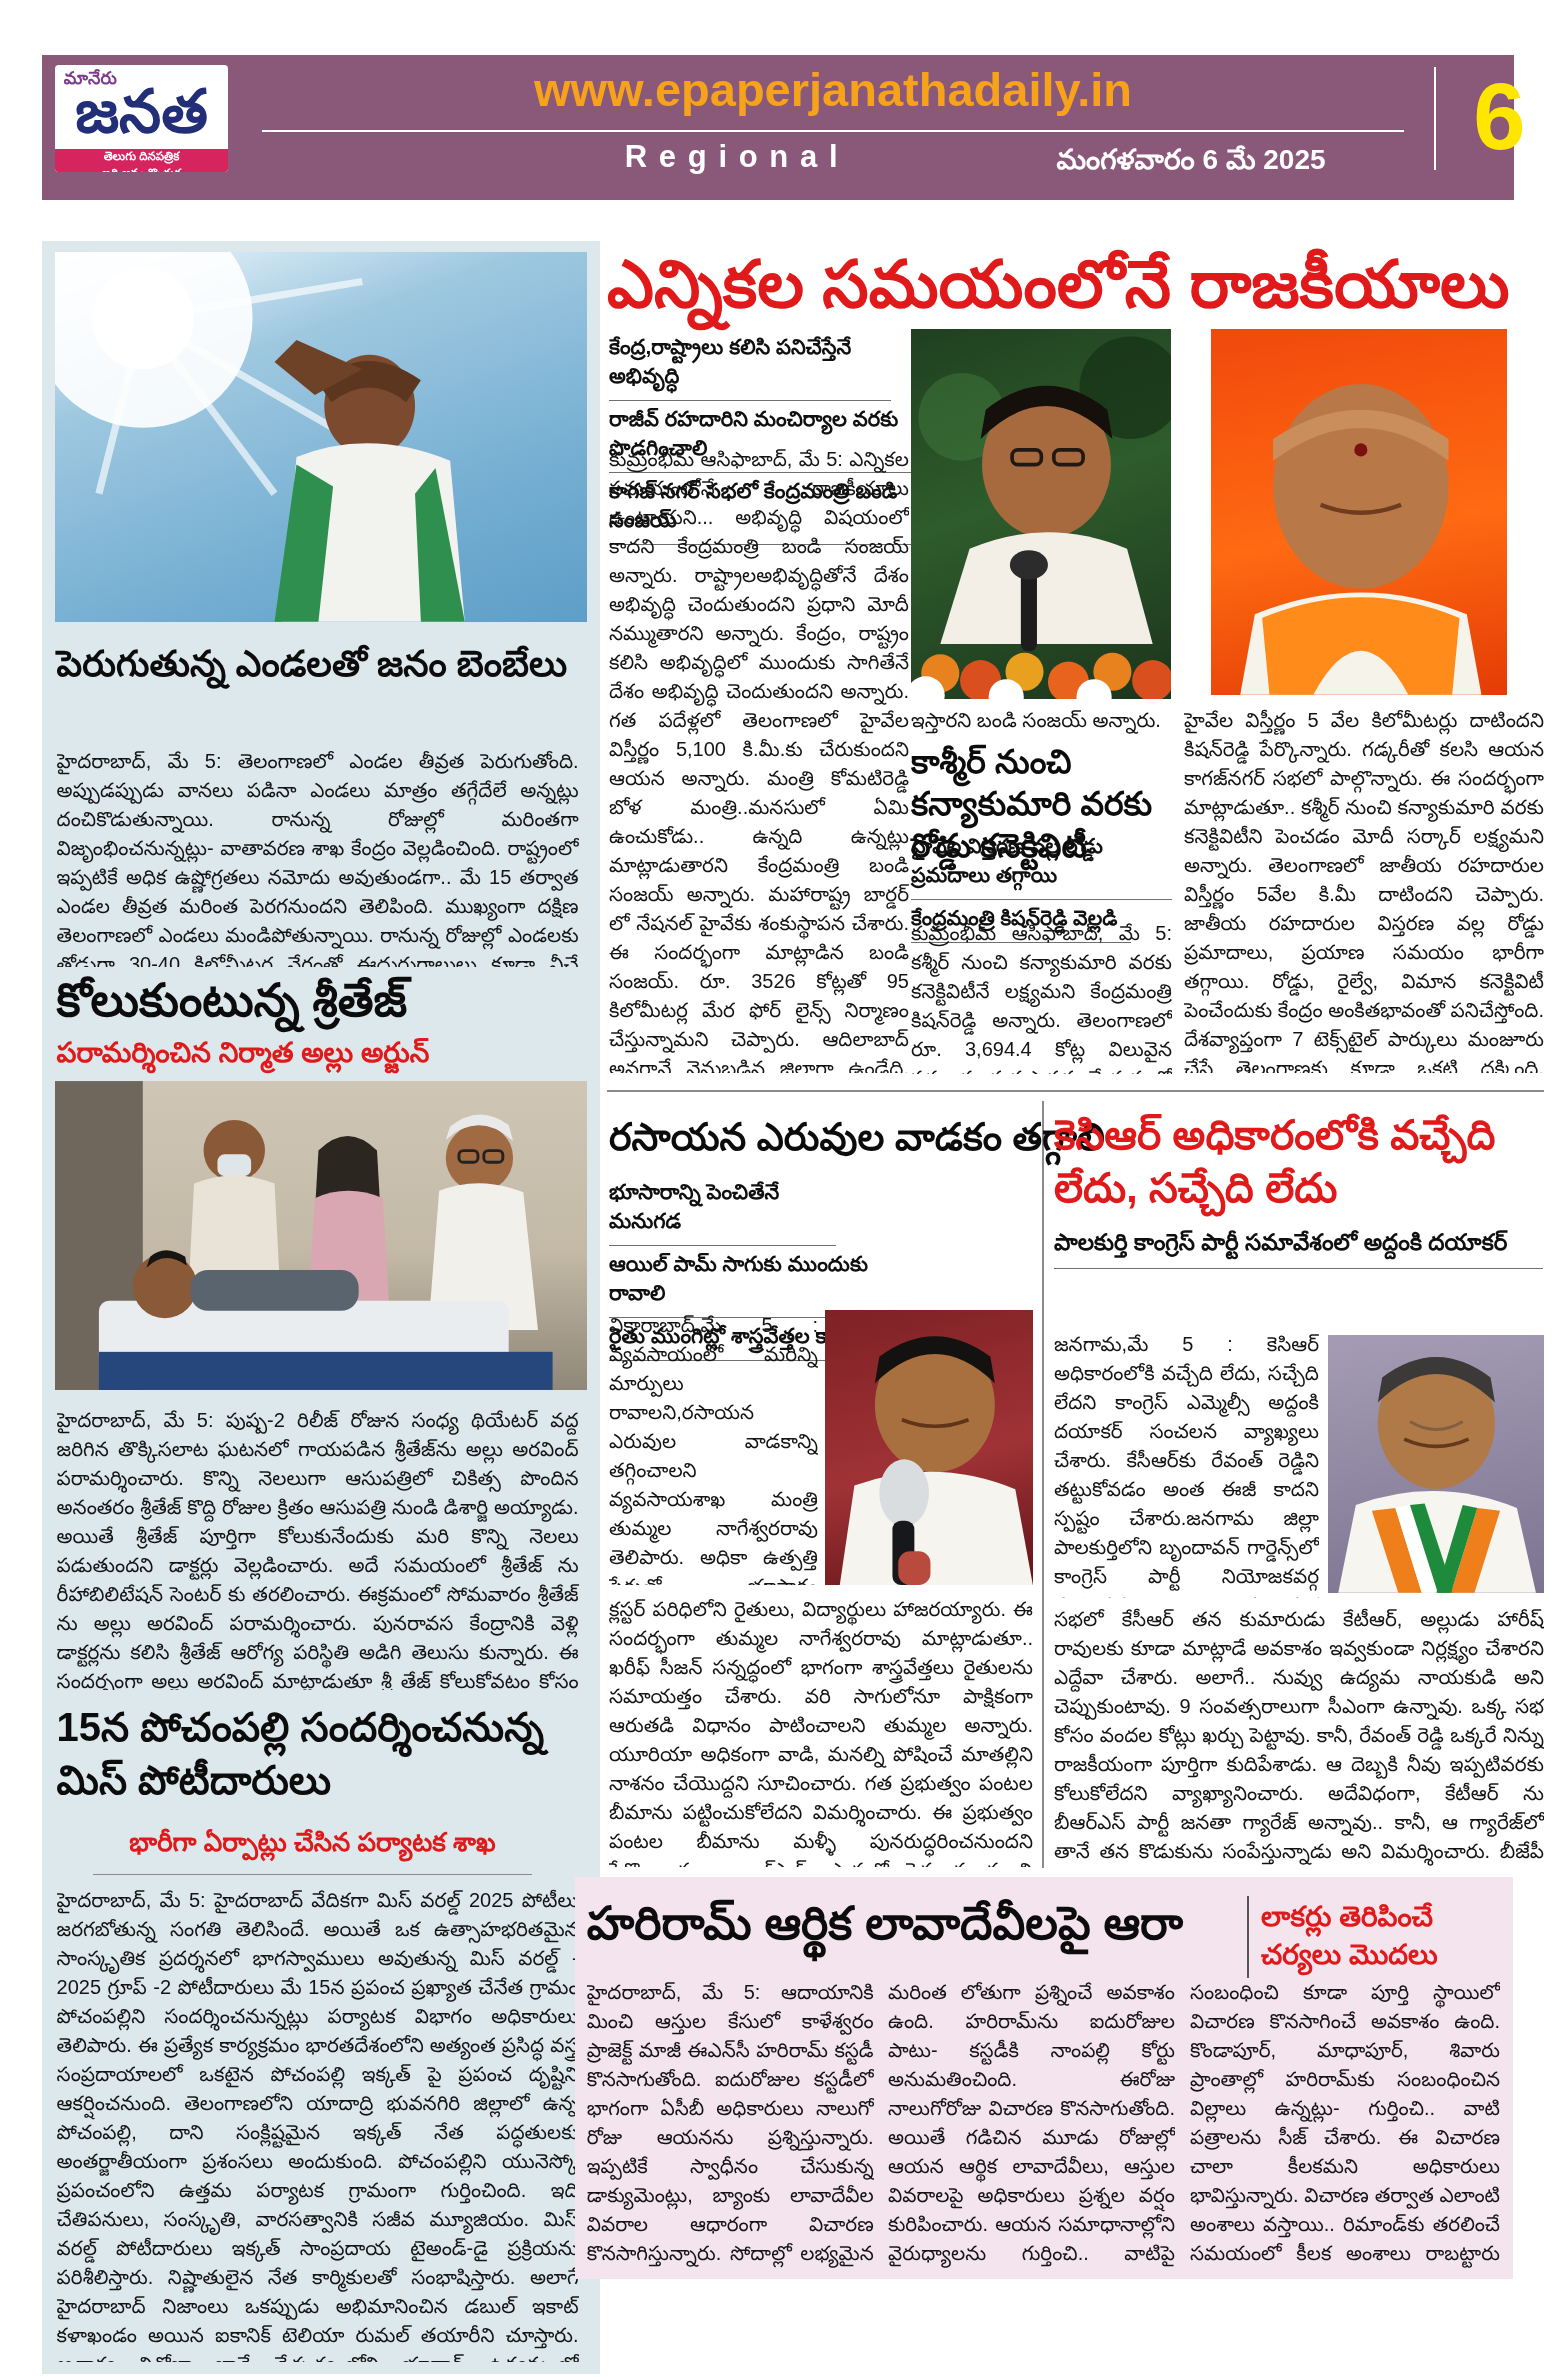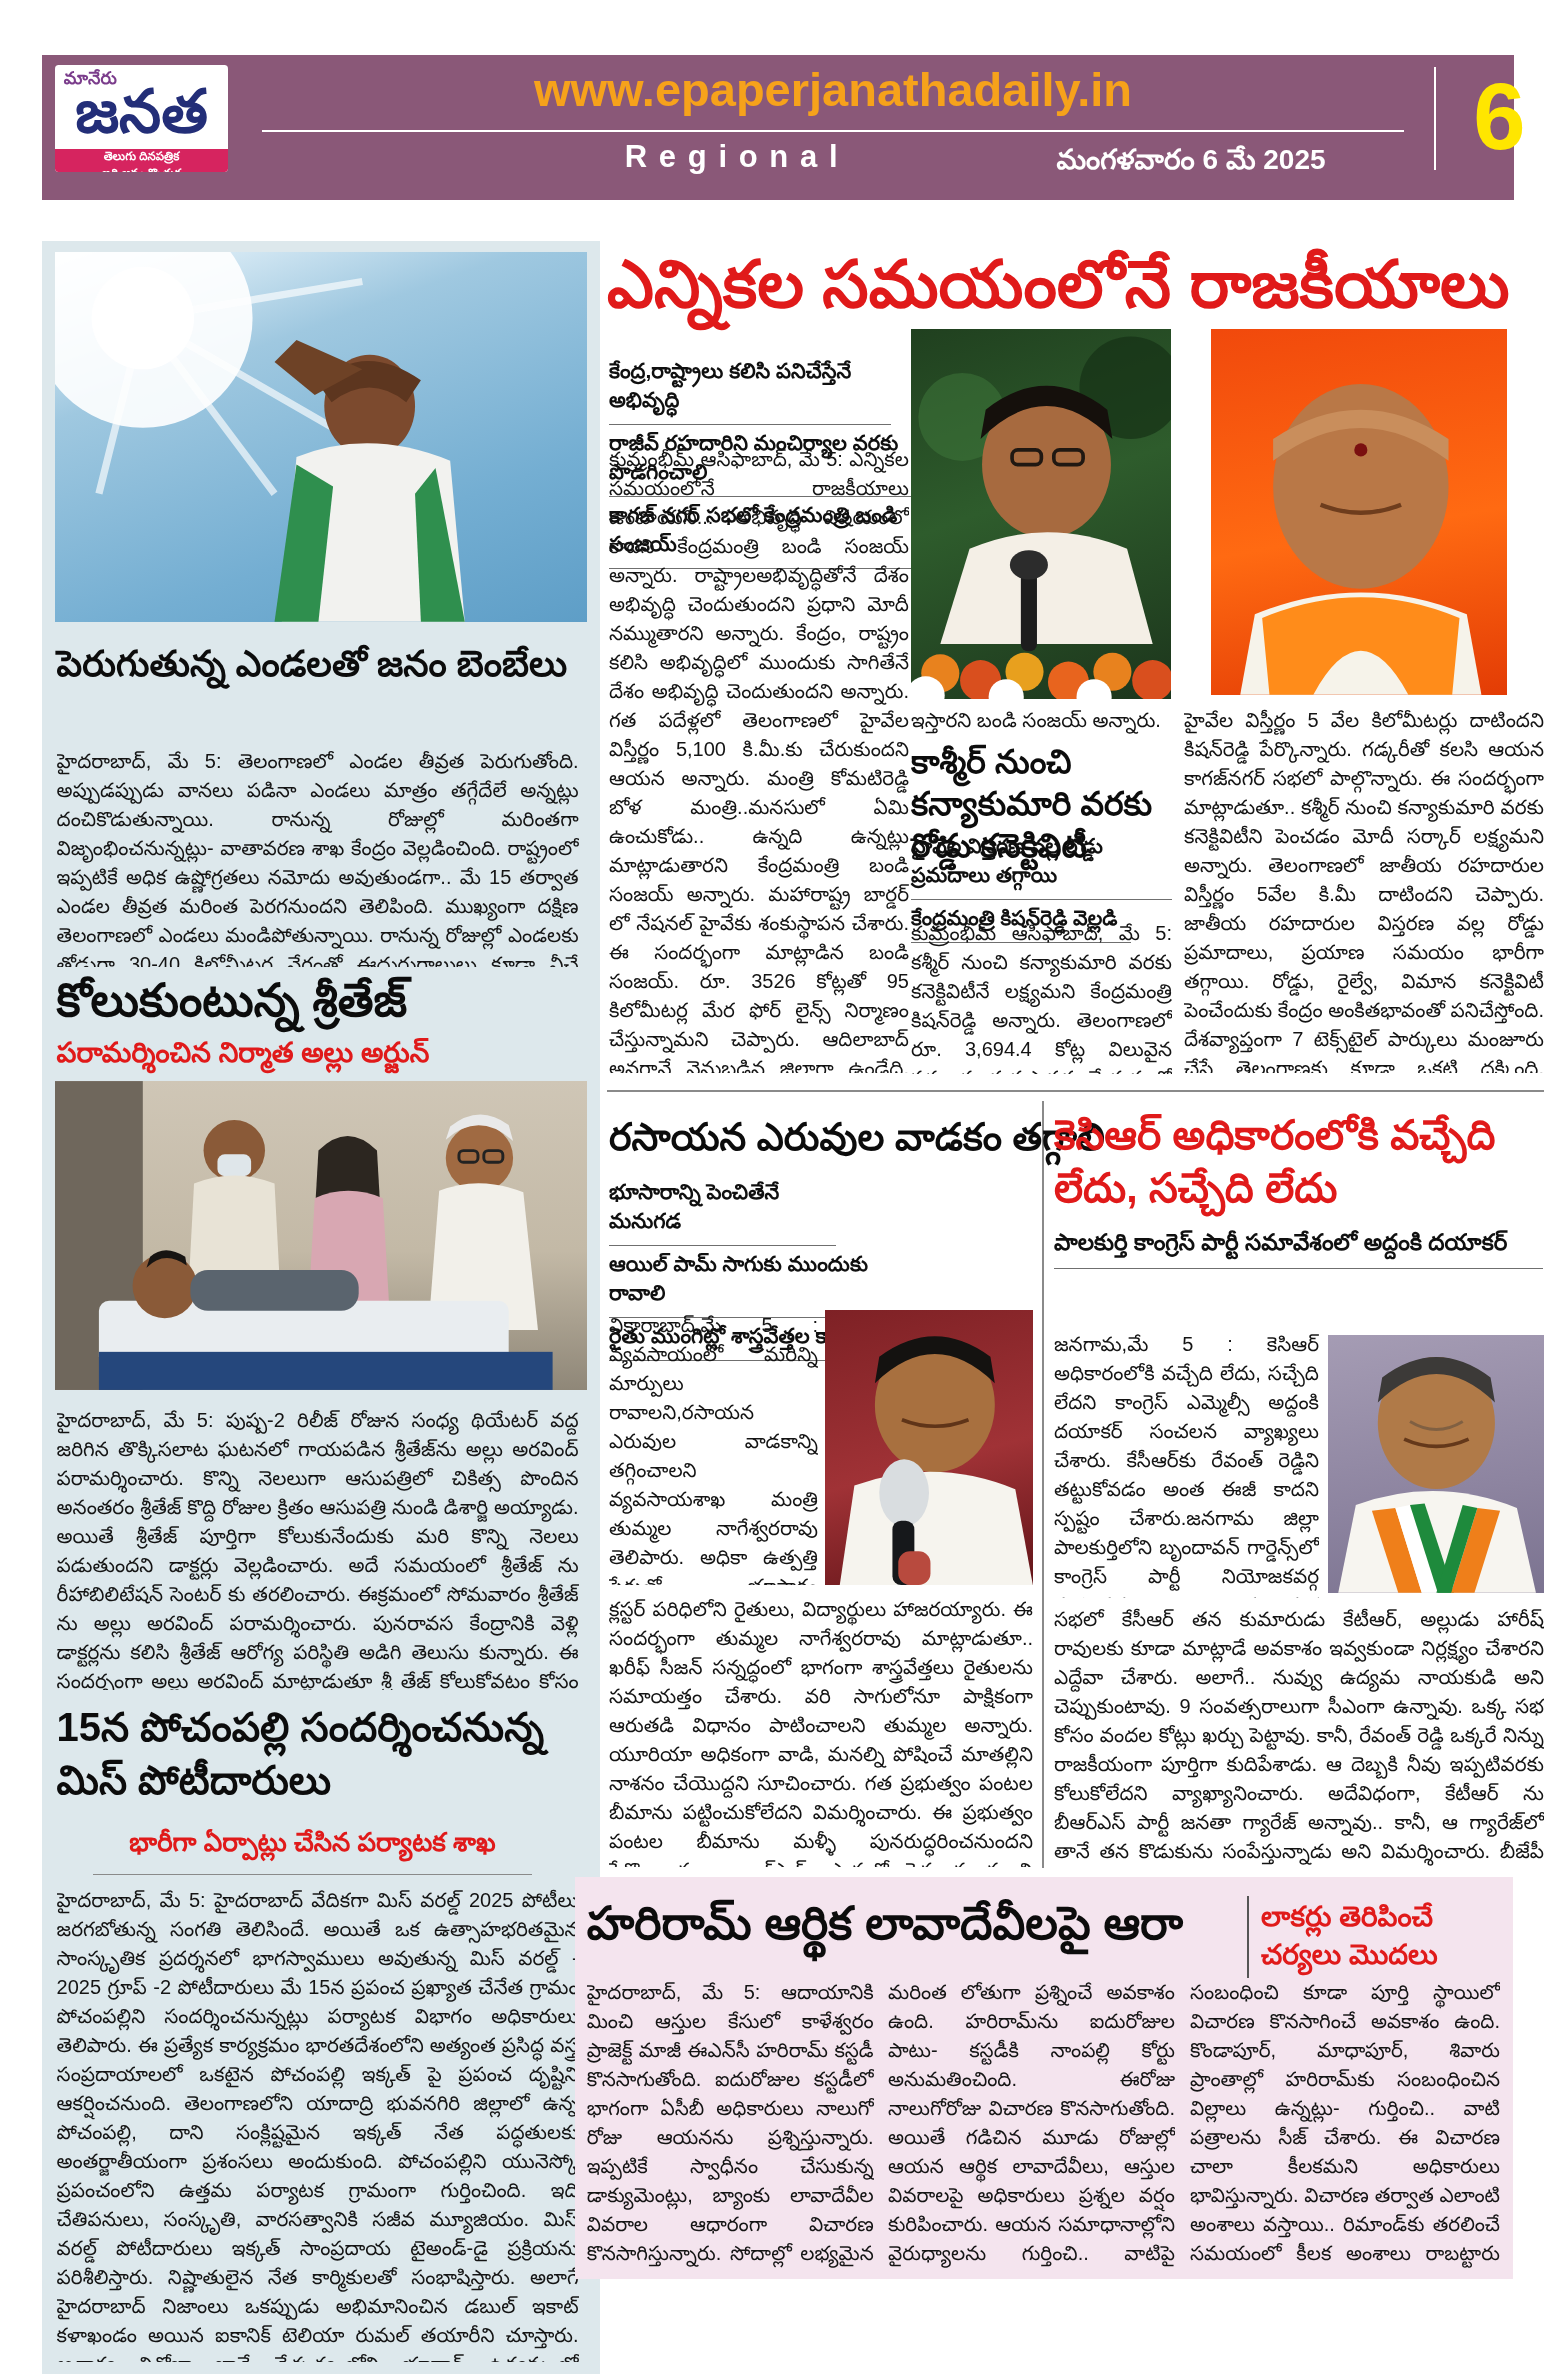--- a/index.html
+++ b/index.html
@@ -102,21 +102,21 @@
 
     <div class="abs hl-black" style="left:14.6px;top:1460px;width:516px;font-size:40px;line-height:53px;">15న పోచంపల్లి సందర్శించనున్న మిస్ పోటీదారులు</div>
     <div class="abs red" style="left:51px;top:1586px;width:439px;text-align:center;font-size:26px;font-weight:bold;border-bottom:1.5px solid #8a8a8a;padding-bottom:10.2px;">భారీగా ఏర్పాట్లు చేసిన పర్యాటక శాఖ</div>
 
     <div class="abs body-text" style="left:14.6px;top:1645px;width:522px;height:476px;">హైదరాబాద్, మే 5: హైదరాబాద్ వేదికగా మిస్ వరల్డ్ 2025 పోటీలు జరగబోతున్న సంగతి తెలిసిందే. అయితే ఒక ఉత్సాహభరితమైన సాంస్కృతిక ప్రదర్శనలో భాగస్వాములు అవుతున్న మిస్ వరల్డ్ - 2025 గ్రూప్ -2 పోటీదారులు మే 15న ప్రపంచ ప్రఖ్యాత చేనేత గ్రామం పోచంపల్లిని సందర్శించనున్నట్లు పర్యాటక విభాగం అధికారులు తెలిపారు. ఈ ప్రత్యేక కార్యక్రమం భారతదేశంలోని అత్యంత ప్రసిద్ధ వస్త్ర సంప్రదాయాలలో ఒకటైన పోచంపల్లి ఇక్కత్ పై ప్రపంచ దృష్టిని ఆకర్షించనుంది. తెలంగాణలోని యాదాద్రి భువనగిరి జిల్లాలో ఉన్న పోచంపల్లి, దాని సంక్లిష్టమైన ఇక్కత్ నేత పద్ధతులకు అంతర్జాతీయంగా ప్రశంసలు అందుకుంది. పోచంపల్లిని యునెస్కో ప్రపంచంలోని ఉత్తమ పర్యాటక గ్రామంగా గుర్తించింది. ఇది చేతిపనులు, సంస్కృతి, వారసత్వానికి సజీవ మ్యూజియం. మిస్ వరల్డ్ పోటీదారులు ఇక్కత్ సాంప్రదాయ టైఅండ్-డై ప్రక్రియను పరిశీలిస్తారు. నిష్ణాతులైన నేత కార్మికులతో సంభాషిస్తారు. అలాగే హైదరాబాద్ నిజాంలు ఒకప్పుడు అభిమానించిన డబుల్ ఇకాట్ కళాఖండం అయిన ఐకానిక్ టెలియా రుమల్ తయారీని చూస్తారు. ఆచార్య వినోబా భావే నేతృత్వంలోని భూదాన్ ఉద్యమంలో చారిత్రాత్మక పాత్ర పోషించిన ఈ గ్రామం వస్త్ర కళాత్మకత, సామాజిక సాంస్కృతిక వారసత్వం అరుదైన మిశ్రమాన్ని అందిస్తుంది. మిస్ వరల్డ్ వేదిక అపూర్వమైన అంతర్జాతీయ దృశ్యమానతను అందిస్తున్నందున, ఈ ప్రతిష్ఠాత్మక సందర్శన తెలంగాణ రాష్ట్ర గొప్ప చేనేత వారసత్వాన్ని ప్రపంచ పటంలో ఉంచుతుంది. పోచంపల్లి శక్తివంతమైన నేత, గ్రామీణ హస్తకళ ఇంకా సాంస్కృతిక లోతును ప్రదర్శించడం ద్వారా.. మిస్ వరల్డ్ ప్రపంచ వేదికపై తెలంగాణ ప్రతిష్ఠను పెంచనుంది.</div>
   </div>
 
   <div class="abs red" style="left:607px;top:246px;width:918px;font-size:66px;font-weight:bold;line-height:76px;white-space:nowrap;">ఎన్నికల సమయంలోనే రాజకీయాలు</div>
 
   <div class="abs" style="left:609px;top:335px;width:337px;">
-    <div class="subhead" style="width:282px;margin-top:24px;">కేంద్ర,రాష్ట్రాలు కలిసి పనిచేస్తేనే అభివృద్ధి</div>
+    <div class="subhead" style="width:282px;">కేంద్ర,రాష్ట్రాలు కలిసి పనిచేస్తేనే అభివృద్ధి</div>
     <div class="subhead" style="width:333px;">రాజీవ్ రహదారిని మంచిర్యాల వరకు పొడగించాలి</div>
     <div class="subhead" style="width:326px;">కాగజ్ నగర్ సభలో కేంద్రమంత్రి బండి సంజయ్</div>
   </div>
 
   <div class="abs photo" style="left:911px;top:329px;width:260px;height:370px;background:linear-gradient(160deg,#20401f 0%,#2e5c2c 45%,#1c351c 100%);">
     <svg width="260" height="370" viewBox="0 0 355 505">
       <circle cx="70" cy="120" r="60" fill="#3f7a3b" opacity="0.5"></circle>
       <circle cx="300" cy="80" r="70" fill="#163015" opacity="0.7"></circle>
       <ellipse cx="185" cy="185" rx="88" ry="100" fill="#a76a3f"></ellipse>
       <path d="M95 150 Q185 60 275 150 L268 110 Q185 45 102 110 Z" fill="#15100c"></path>

